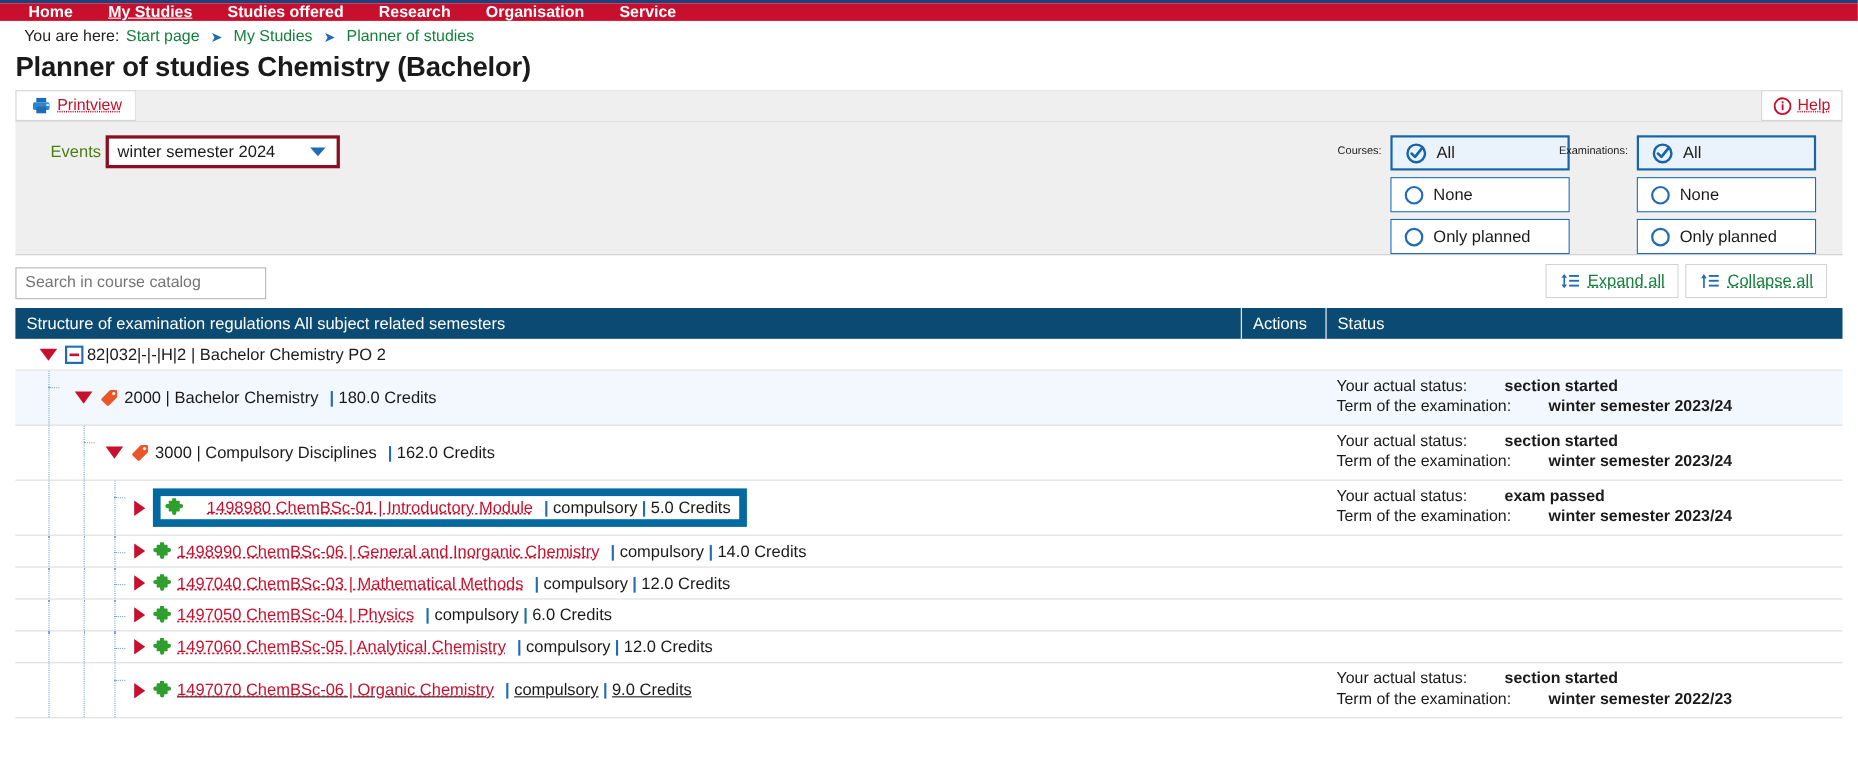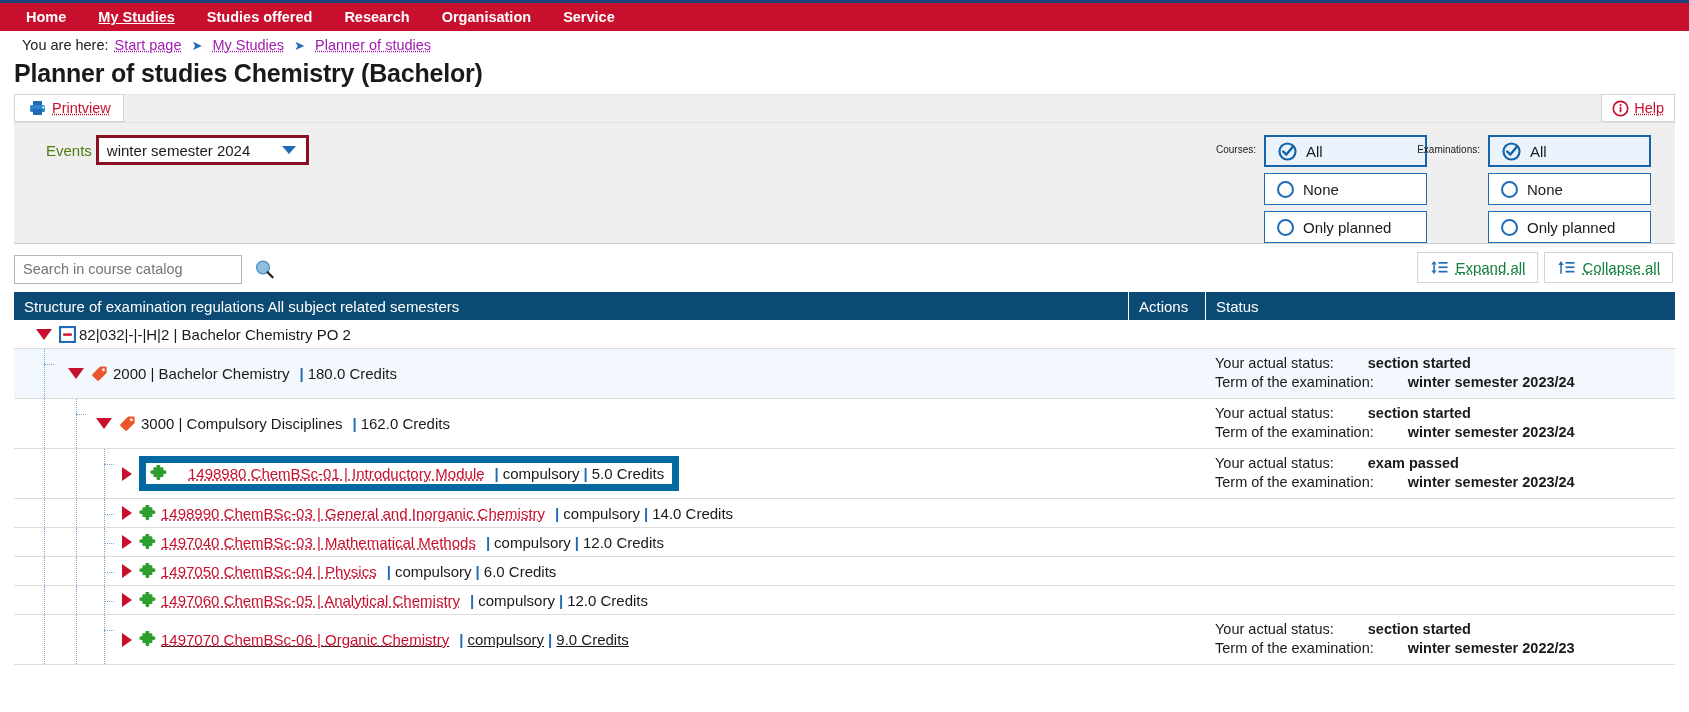--- a/index.html
+++ b/index.html
@@ -10,21 +10,21 @@
     font-family: "Liberation Sans", sans-serif;
     font-size: 15px;
     color: #1a1a1a;
     overflow: hidden;
   }
 
   
   #topbar-accent { height: 3px; background: #1f3f7a; width: 100%; }
   #navbar {
     background: #c8102e;
-    height: 28px;
+    height: 16px;
     display: flex;
     align-items: center;
     padding-left: 10px;
     gap: 0px;
   }
   .nav-item {
     color: #ffffff;
     font-weight: bold;
     font-size: 14.5px;
     padding: 3px 16px;
@@ -35,22 +35,21 @@
 
   
   #breadcrumb {
     display: flex; align-items: center;
     padding: 6px 0 4px 22px;
     font-size: 14.5px;
     gap: 6px;
     color: #222;
   }
   .crumb-link {
-    color: #a21caf;
-    text-decoration: underline;
+    color: #15803d;
     text-decoration-style: dotted;
     cursor: pointer;
   }
   .crumb-sep {
     color: #1f6bb5;
     font-size: 13px;
     padding: 0 4px;
   }
 
   
@@ -157,24 +156,25 @@
   .ro-circle {
     width: 17px; height: 17px;
     border: 2.5px solid #1f6bb5;
     border-radius: 50%;
     flex: 0 0 auto;
   }
   .ro-check { position: relative; width: 19px; height: 19px; flex: 0 0 auto; }
 
   
   #search-row {
-    margin: 10px 16px 8px 14px;
+    margin: 10px 28px 8px 14px;
     height: 30px;
     display: flex; align-items: center;
     position: relative;
+    justify-content: space-between;
   }
   #search-input {
     width: 228px; height: 29px;
     border: 1px solid #b5b5b5;
     padding: 0 8px;
     font-size: 14.5px;
     font-family: "Liberation Sans", sans-serif;
     color: #5c5c5c;
     background: #fff;
   }
@@ -522,21 +522,21 @@
         <div class="guide" style="left: 90px; top: 0px; bottom: 0px;"></div>
         <div class="guide-h" style="left: 90px; top: 15px;"></div>
         <div class="c-main" style="padding-left: 108px;">
           <span class="twisty right"></span>
           <span style="display: inline-flex; align-items: center;">
             <span style="flex:0 0 auto;margin-right:5px;">
               <svg width="17" height="17" viewBox="0 0 17 17">
                 <path d="M6.4 1.1 a1.9 1.9 0 0 1 3.8 0 v1.1 h2.4 a0.8 0.8 0 0 1 0.8 0.8 v2.2 h1.2 a1.9 1.9 0 0 1 0 3.8 h-1.2 v2.3 a0.8 0.8 0 0 1 -0.8 0.8 h-2.3 v1.2 a1.9 1.9 0 0 1 -3.8 0 v-1.2 h-2.3 a0.8 0.8 0 0 1 -0.8 -0.8 v-2.3 h-1.2 a1.9 1.9 0 0 1 0 -3.8 h1.2 v-2.2 a0.8 0.8 0 0 1 0.8 -0.8 h2.3 z" fill="#2e9e2e"></path>
               </svg>
             </span>
-            <span class="node-text"><span class="mod-link">1498990 ChemBSc-03 | General and Inorganic Chemistry</span><span class="sep-blue" style="margin-left: 6px;">|</span><span>compulsory</span><span class="sep-blue">|</span><span>14.0 Credits</span></span>
+            <span class="node-text"><span class="mod-link">1498990 ChemBSc-06 | General and Inorganic Chemistry</span><span class="sep-blue" style="margin-left: 6px;">|</span><span>compulsory</span><span class="sep-blue">|</span><span>14.0 Credits</span></span>
           </span>
         </div>
         <div class="c-actions"></div>
         <div class="c-status"></div>
       </div>
       <div class="trow">
         <div class="guide" style="left: 30px; top: 0px; bottom: 0px;"></div>
         <div class="guide" style="left: 62px; top: 0px; bottom: 0px;"></div>
         <div class="guide" style="left: 90px; top: 0px; bottom: 0px;"></div>
         <div class="guide-h" style="left: 90px; top: 15px;"></div>

